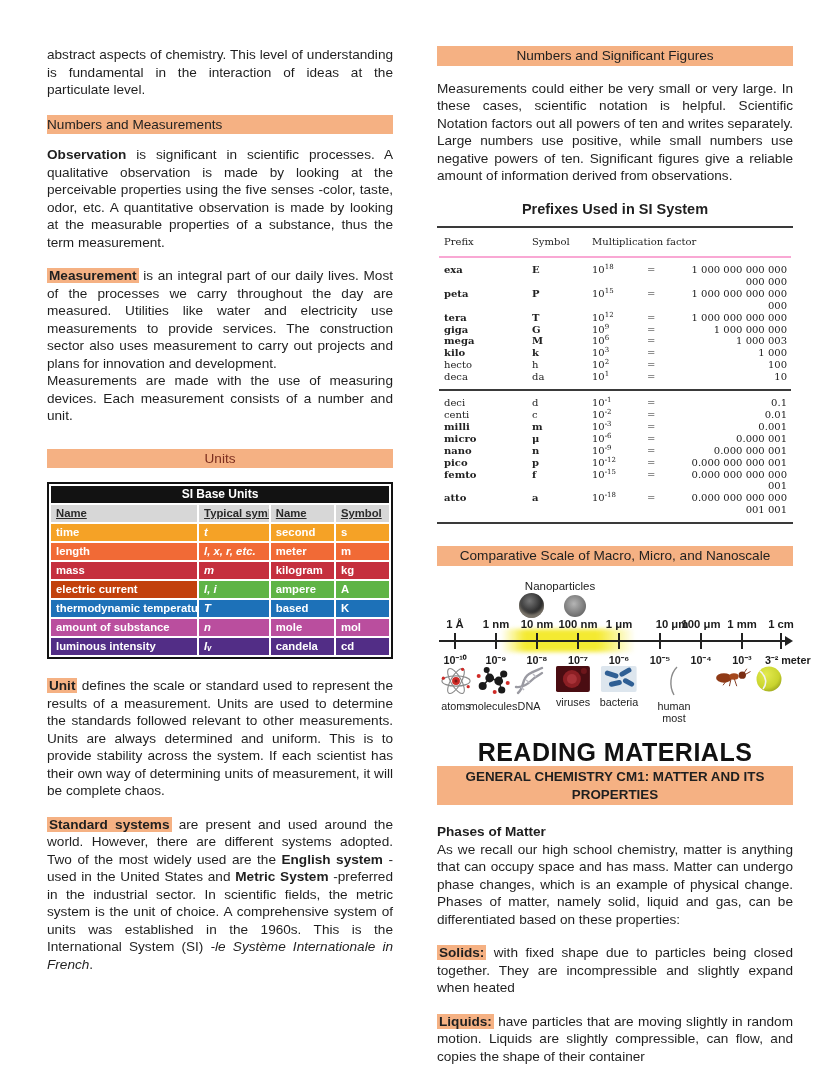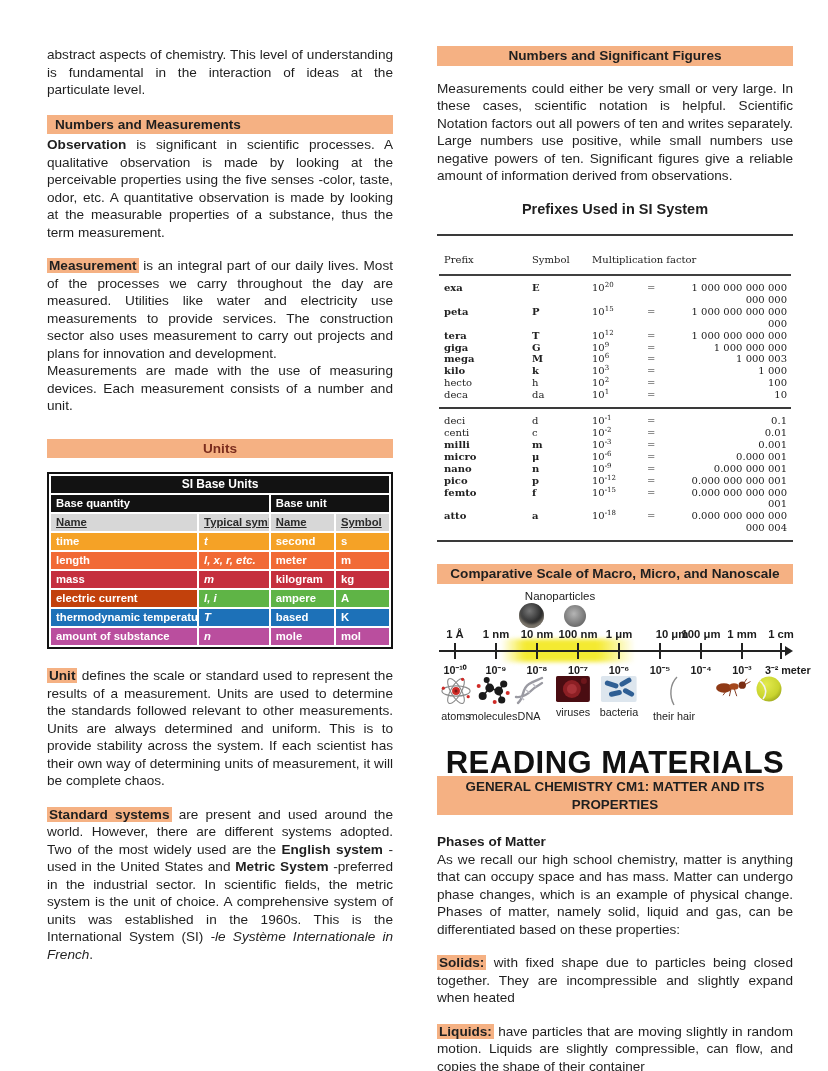--- a/index.html
+++ b/index.html
@@ -12,43 +12,43 @@
   .col-left  { left:47px;  width:346px; }
   .col-right { left:437px; width:356px; }
 
   .para { margin:0 0 16px 0; }
   .para.tight { margin-bottom:0; }
   .lead-bold { font-weight:bold; }
   .hl { background:#F5B183; font-weight:bold; padding:0 2px; }
   .it { font-style:italic; }
   .b  { font-weight:bold; }
 
-  .hbar { background:#F5B183; font-weight:bold; padding:1px 8px; margin:0 0 2px 0; text-align:left; }
+  .hbar { background:#F5B183; font-weight:normal; padding:1px 0; margin:0 0 12px 0; text-align:left; }
   .hbar.center { text-align:center; }
   .mt16 { margin-top:16px; } .mt24 { margin-top:24px; }
 
   
   .si-table { width:100%; border-collapse:separate; border-spacing:2px;
     background:#fff; border:2px solid #121212; font-size:11.3px; line-height:13px;
     margin:14px 0 18px 0; table-layout:fixed; }
   .si-table td { padding:2px 5px; overflow:hidden; white-space:nowrap; }
   .si-head-row td  { background:#121212; color:#fff; font-weight:bold; text-align:center; font-size:12px; }
   .si-group-row td { background:#121212; color:#fff; font-weight:bold; }
   .si-cols-row td  { background:#D7D7D7; color:#2a2a2a; font-weight:bold;text-decoration:underline; }
   .si-data-row td  { color:#fff; font-weight:bold; }
   .si-data-row td.sym { font-style:italic; }
 
   
-  .pref-title { text-align:center; font-weight:bold; font-size:14.5px; margin:4px 0 16px 0; }
+  .pref-title { text-align:center; font-weight:bold; font-size:14.5px; margin:4px 0 8px 0; }
   .pref-table { font-family:"DejaVu Serif", serif; font-size:10px; color:#222;
     border-top:2px solid #3a3a3a; border-bottom:2px solid #3a3a3a; padding:0 2px; }
   .pref-row { display:grid; grid-template-columns:88px 60px 55px 30px 1fr;
     line-height:11.9px; padding-left:5px; padding-right:4px; }
-  .pref-head { grid-template-columns:88px 60px 1fr; padding:18px 4px 8px 5px;
-    border-bottom:2px solid #404040; line-height:12px; }
+  .pref-head { grid-template-columns:88px 60px 1fr; padding:8px 4px 8px 5px;
+    border-bottom:2px solid #f9a8d4; line-height:12px; }
   .pref-group { padding:6px 0; }
   .pref-sep { border-top:2px solid #3a3a3a; }
   .pref-row .pval { text-align:right; }
   .pref-row sup { font-size:7px; line-height:0; }
 
   
   .scale-fig { position:relative; height:150px; margin:4px 0 2px 0; text-align:left; }
   .nano-label { position:absolute; top:0; left:58px; width:130px; text-align:center;
     font-size:11.5px; color:#222; }
   .np { position:absolute; border-radius:50%; }
@@ -79,21 +79,21 @@
   .blabs span:nth-child(7){left:264px}.blabs span:nth-child(8){left:305px}
   .blab-last { position:absolute; top:74px; left:328px; white-space:nowrap;
     font-size:10.8px; font-weight:bold; color:#1c1c1c; }
   .s-item { position:absolute; top:88px; transform:translateX(-50%); text-align:center; }
   .s-item .s-lab { font-size:10.8px; line-height:11.5px; margin-top:1px; color:#222;
     max-width:58px; font-weight:normal; }
   .si1{left:19px}.si2{left:56px}.si3{left:92px}.si4{left:136px}
   .si5{left:182px}.si6{left:237px}.si7{left:297px}.si8{left:332px}
 
   
-  .rm-title { font-size:31px; font-weight:bold; letter-spacing:.5px; text-align:center;
+  .rm-title { font-size:25px; font-weight:bold; letter-spacing:.5px; text-align:center;
     margin:16px 0 5px 0; color:#111; }
   .sub-bar { background:#F5B183; font-weight:bold; text-align:center; font-size:13.4px; padding:2px 0; }
   .phases-head { font-weight:bold; margin:18px 0 0 0; text-align:left; }
   .footer { text-align:right; font-size:14.2px; margin-top:6px; }
 </style>
 </head>
 <body>
 
 <div class="page">
 
@@ -114,24 +114,20 @@
       <colgroup>
           <col style="width:44%">
           <col style="width:21%">
           <col style="width:19%">
           <col style="width:16%">
         </colgroup>
       <tbody>
       <tr class="si-head-row">
             <td colspan="4">SI Base Units</td>
           </tr>
-      <tr class="si-group-row">
-        <td colspan="2">Base quantity</td>
-        <td colspan="2">Base unit</td>
-      </tr>
       <tr class="si-cols-row">
         <td>Name</td>
         <td>Typical symbol</td>
         <td>Name</td>
         <td>Symbol</td>
       </tr>
       <tr class="si-data-row">
         <td style="background-color: rgb(245, 162, 38);">time</td>
         <td class="sym" style="background-color: rgb(245, 162, 38);">t</td>
         <td style="background-color: rgb(245, 162, 38);">second</td>
@@ -160,20 +156,26 @@
         <td class="sym" style="background-color: rgb(29, 113, 184);">T</td>
         <td style="background-color: rgb(29, 113, 184);">based</td>
         <td style="background-color: rgb(29, 113, 184);">K</td>
       </tr>
       <tr class="si-data-row">
         <td style="background-color: rgb(186, 78, 158);">amount of substance</td>
         <td class="sym" style="background-color: rgb(186, 78, 158);">n</td>
         <td style="background-color: rgb(186, 78, 158);">mole</td>
         <td style="background-color: rgb(186, 78, 158);">mol</td>
       </tr>
+      <tr class="si-data-row">
+        <td style="background-color: rgb(82, 45, 134);">luminous intensity</td>
+        <td class="sym" style="background-color: rgb(82, 45, 134);">Iᵥ</td>
+        <td style="background-color: rgb(82, 45, 134);">candela</td>
+        <td style="background-color: rgb(82, 45, 134);">cd</td>
+      </tr>
       </tbody>
     </table>
 
     <p class="para"><span class="hl">Unit</span><span> defines the scale or standard used to represent the results of a measurement. Units are used to determine the standards followed relevant to other measurements. Units are always determined and uniform. This is to provide stability across the system. If each scientist has their own way of determining units of measurement, it will be complete chaos.</span></p>
 
     <p class="para"><span class="hl">Standard systems</span><span> are present and used around the world. However, there are different systems adopted. Two of the most widely used are the </span><span class="b">English system</span><span> -used in the United States and </span><span class="b">Metric System</span><span> -preferred in the industrial sector. In scientific fields, the metric system is the unit of choice. A comprehensive system of units was established in the 1960s. This is the International System (SI) </span><span class="it">-le Système Internationale in French</span><span>.</span></p>
   </div>
 
   <div class="col col-right">
 
@@ -186,21 +188,21 @@
     <div class="pref-table">
       <div class="pref-row pref-head">
         <span>Prefix</span>
         <span>Symbol</span>
         <span>Multiplication factor</span>
       </div>
       <div class="pref-group">
         <div class="pref-row">
             <span class="b">exa</span>
             <span class="b">E</span>
-            <span class="ppow"><span>10</span><sup>20</sup></span>
+            <span class="ppow"><span>10</span><sup>18</sup></span>
             <span class="peq">=</span>
             <span class="pval">1 000 000 000 000 000 000</span>
           </div>
         <div class="pref-row">
             <span class="b">peta</span>
             <span class="b">P</span>
             <span class="ppow"><span>10</span><sup>15</sup></span>
             <span class="peq">=</span>
             <span class="pval">1 000 000 000 000 000</span>
           </div>
@@ -296,21 +298,21 @@
             <span class="b">f</span>
             <span class="ppow"><span>10</span><sup>-15</sup></span>
             <span class="peq">=</span>
             <span class="pval">0.000 000 000 000 001</span>
           </div>
         <div class="pref-row">
             <span class="b">atto</span>
             <span class="b">a</span>
             <span class="ppow"><span>10</span><sup>-18</sup></span>
             <span class="peq">=</span>
-            <span class="pval">0.000 000 000 000 000 004</span>
+            <span class="pval">0.000 000 000 000 001 001</span>
           </div>
       </div>
     </div>
 
     <div class="hbar center" style="margin-top:22px;">Comparative Scale of Macro, Micro, and Nanoscale</div>
 
     <div class="scale-fig">
       <div class="nano-label">Nanoparticles</div>
       <div class="np np1"></div>
       <div class="np np2"></div>
@@ -419,21 +421,21 @@
             <rect x="8" y="15" width="13" height="5" rx="2.5" transform="rotate(-12 14 17)"></rect>
             <rect x="22" y="14" width="12" height="5" rx="2.5" transform="rotate(28 28 16)"></rect>
           </g>
         </svg>
         <div class="s-lab">bacteria</div>
       </div>
       <div class="s-item si6">
         <svg viewBox="0 0 16 30" width="16" height="30">
           <path d="M11,1 C4,8 3,20 8,29" fill="none" stroke="#8b8b8b" stroke-width="1.4"></path>
         </svg>
-        <div class="s-lab">their hair</div>
+        <div class="s-lab">human most</div>
       </div>
       <div class="s-item si7">
         <svg viewBox="0 0 40 24" width="40" height="22">
           <g stroke="#7a2d12" stroke-width="1">
               <line x1="14" y1="13" x2="8" y2="21"></line>
               <line x1="17" y1="13" x2="15" y2="22"></line>
               <line x1="20" y1="13" x2="23" y2="22"></line>
               <line x1="30" y1="9" x2="34" y2="3"></line>
               <line x1="31" y1="10" x2="38" y2="6"></line>
             </g>

